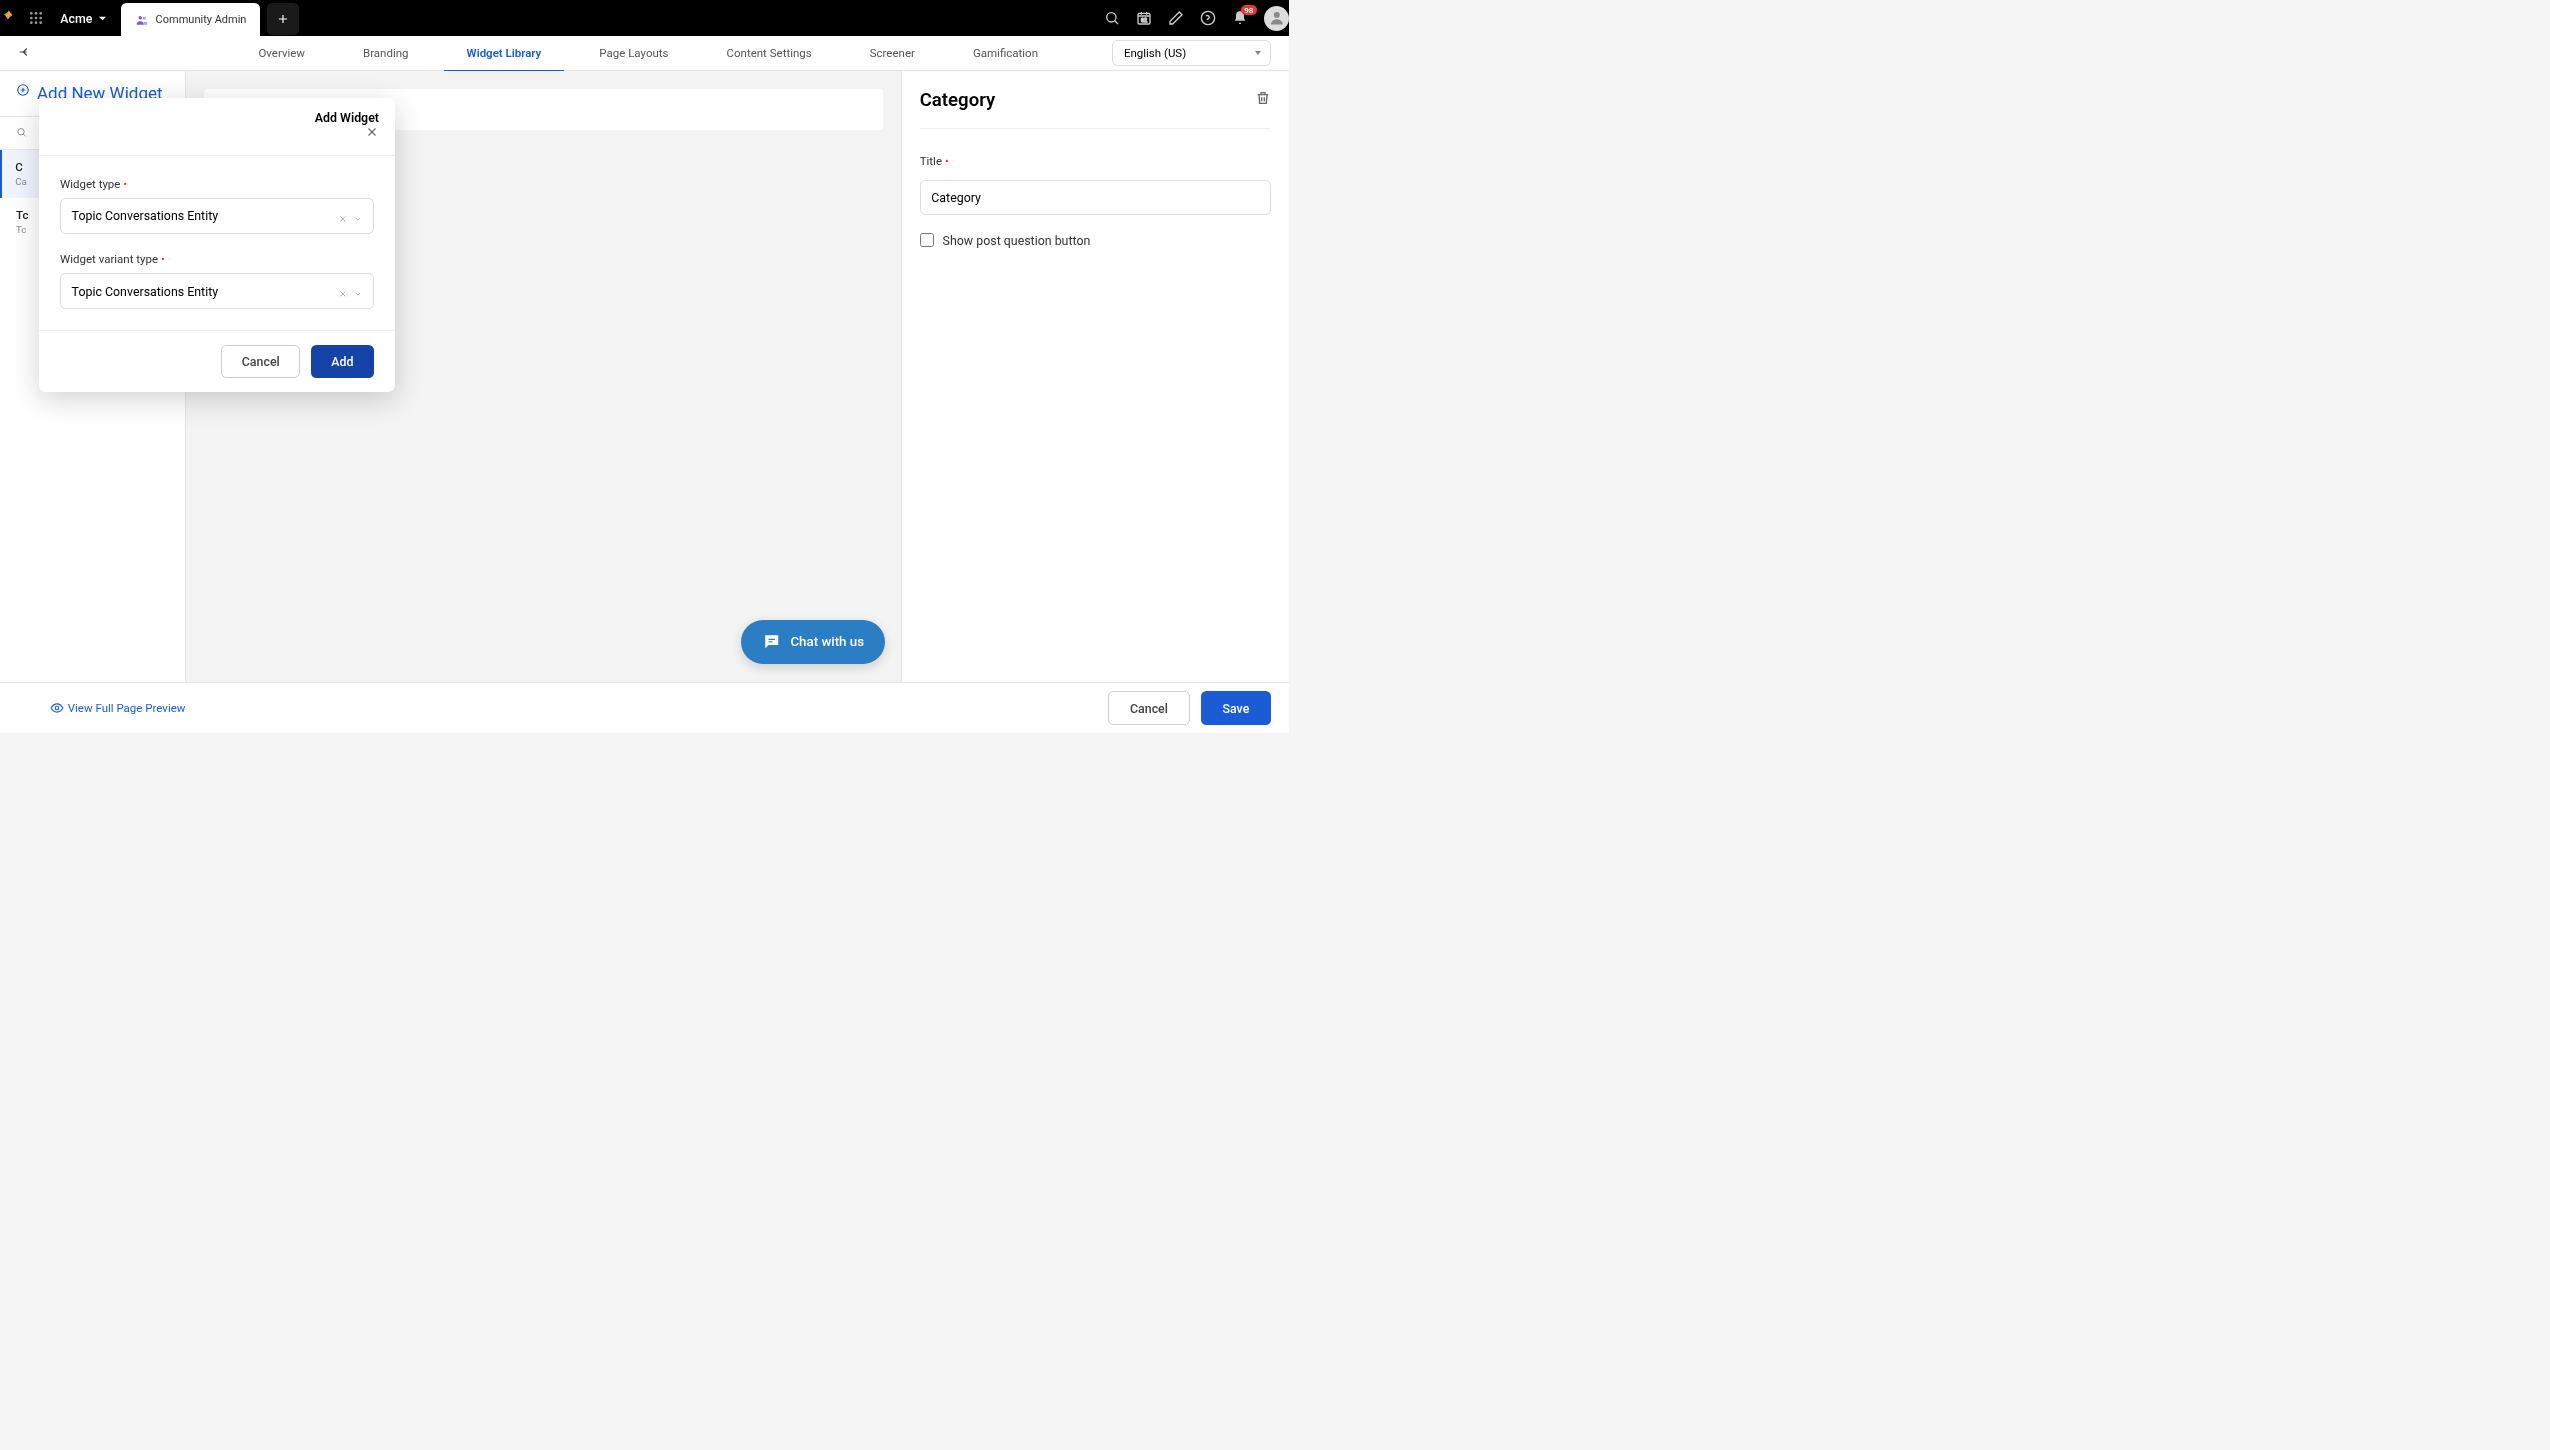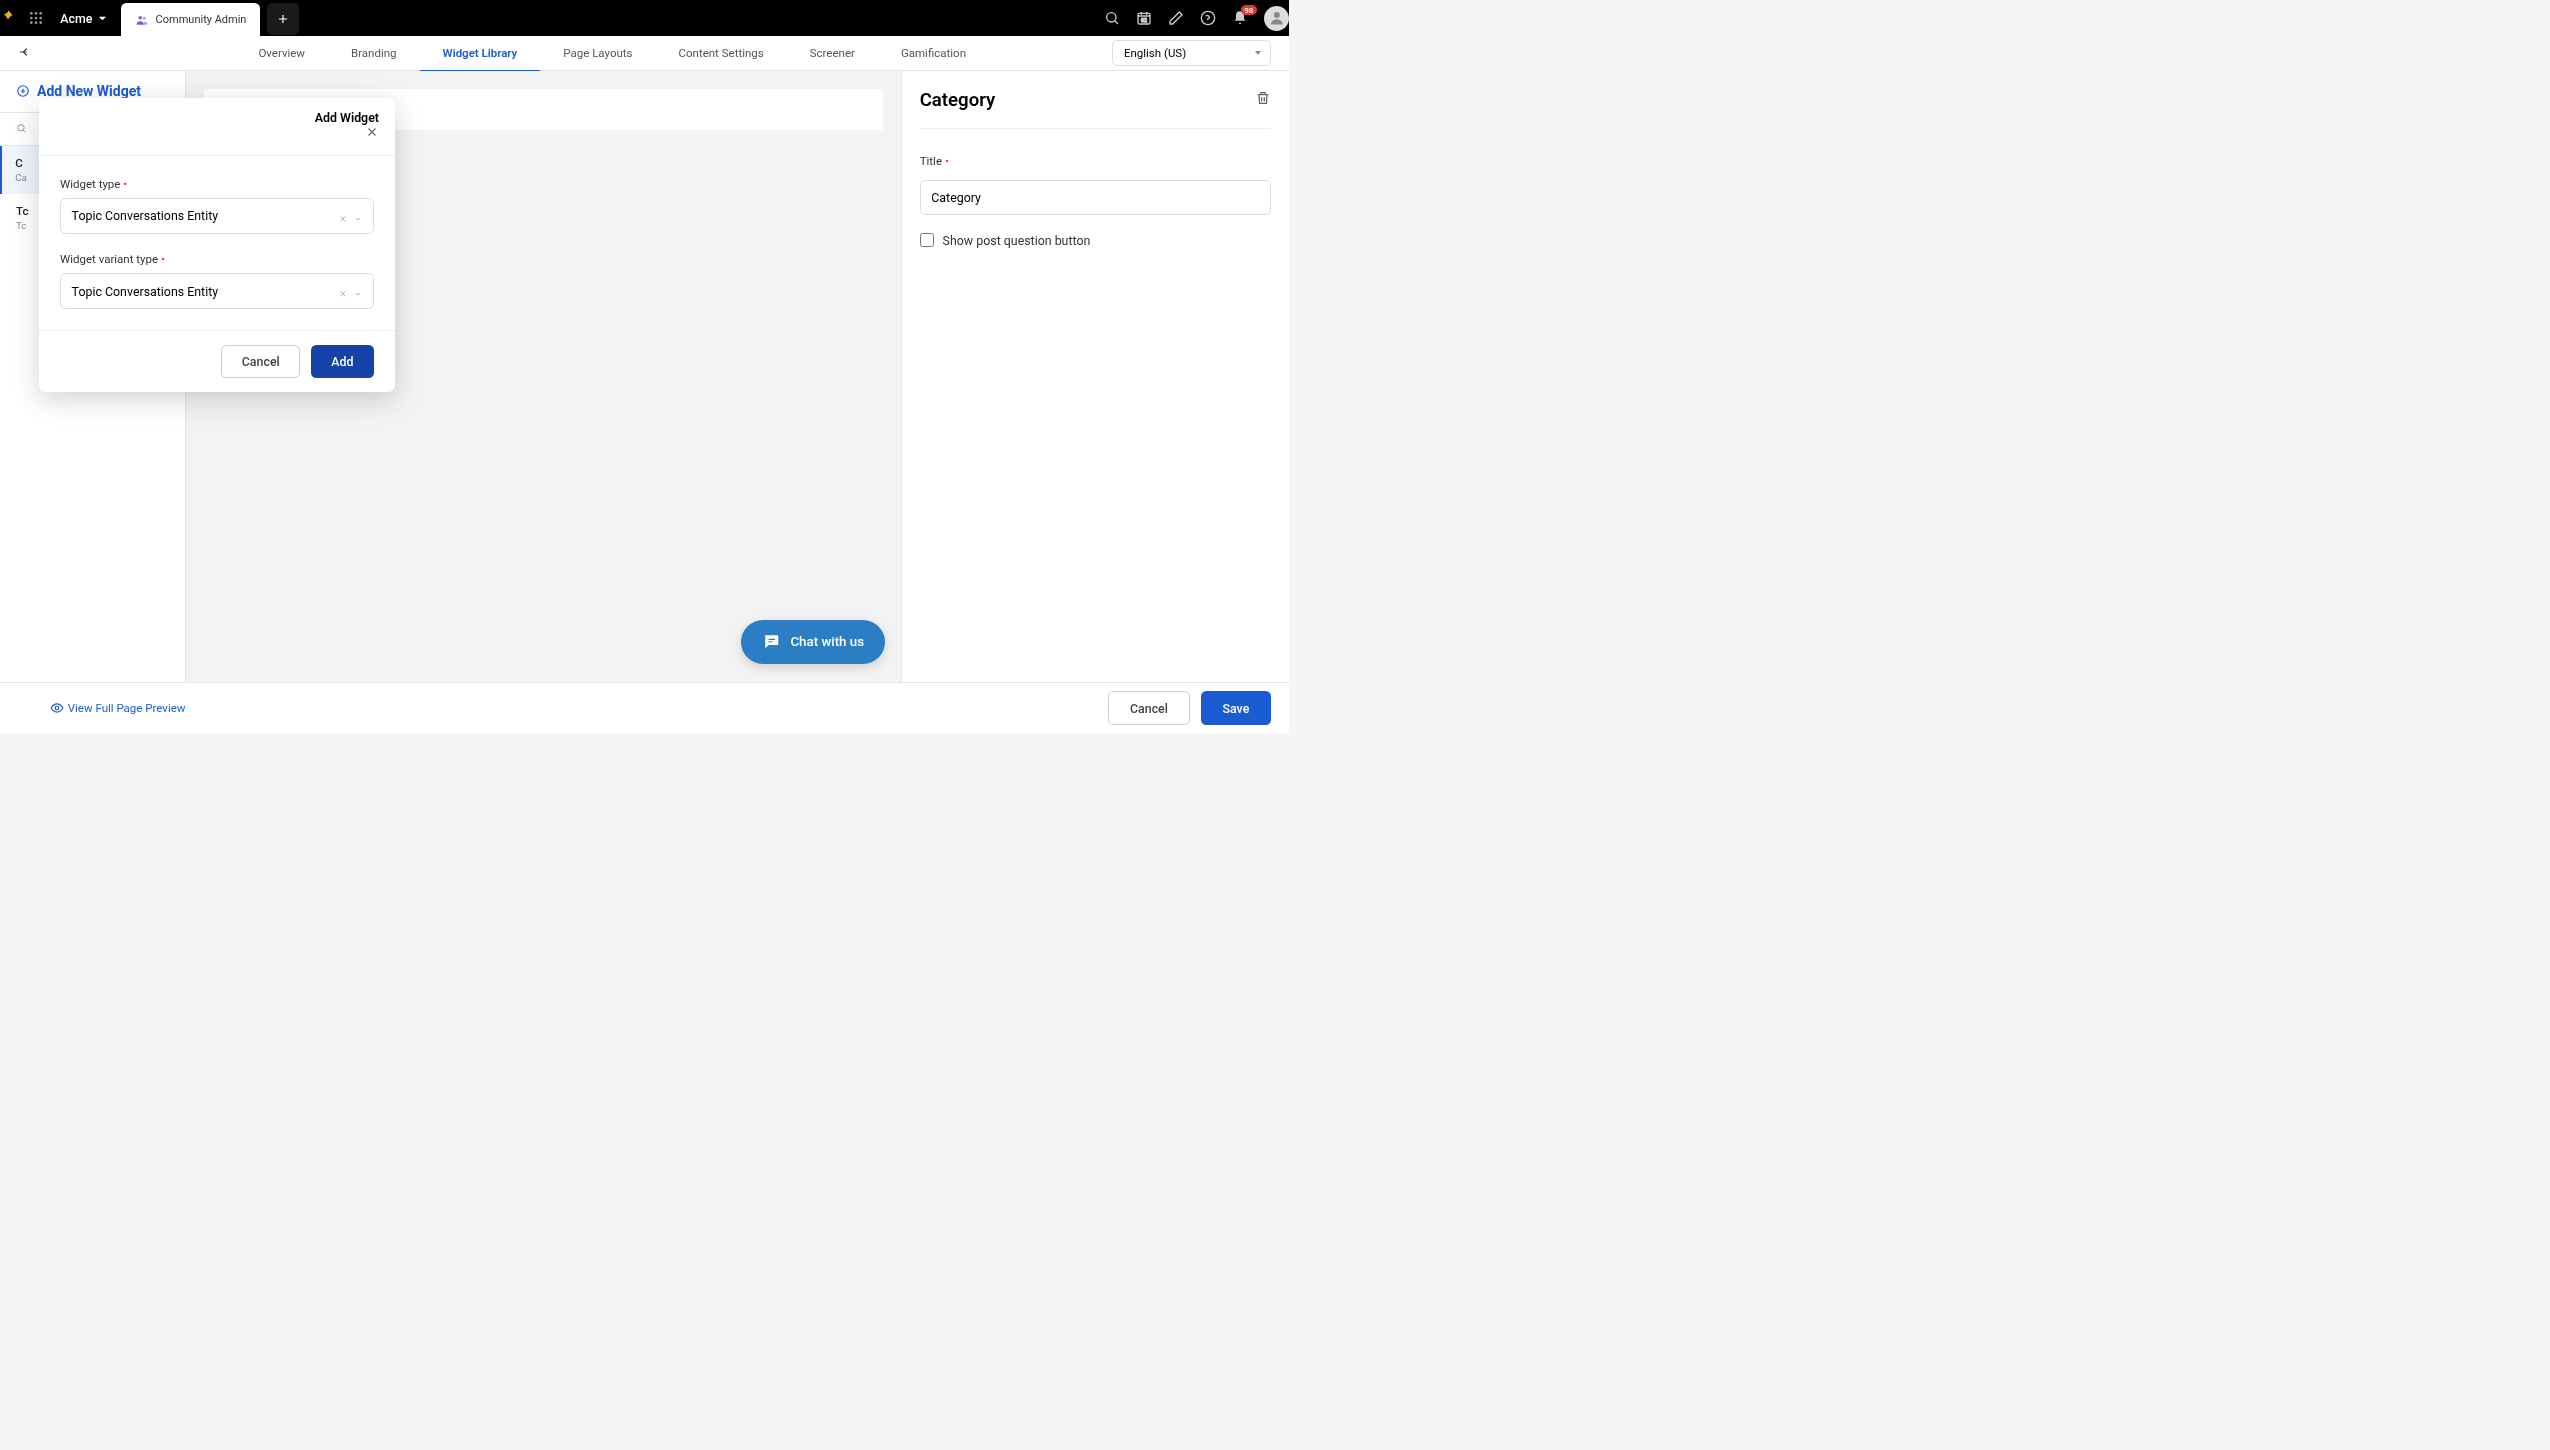--- a/index.html
+++ b/index.html
@@ -19,30 +19,30 @@
 .header-right { margin-left: auto; display: flex; align-items: center; gap: 16px; }
 .header-icon { color: #ccc; cursor: pointer; display: flex; position: relative; }
 .header-icon svg { width: 16px; height: 16px; }
 .badge { position: absolute; top: -5.3px; right: -8.9px; background: #e53935; color: #fff; font-size: 8px; padding: 0.9px 3.5px; border-radius: 7px; font-weight: 600; }
 .avatar { width: 25px; height: 25px; border-radius: 50%; background: #ddd; display: flex; align-items: center; justify-content: center; }
 
 
 .sub-nav { background: #fff; height: 35px; display: flex; align-items: center; padding: 0 17.7px; border-bottom: 0.9px solid #e5e5e5; position: relative; }
 .back-btn { cursor: pointer; color: #444; margin-right: 17.7px; }
 .back-btn svg { width: 14px; height: 14px; }
-.nav-tabs { display: flex; gap: 0; margin-left: 186px; }
+.nav-tabs { display: flex; gap: 12px; margin-left: 186px; }
 .nav-tab { padding: 0 23px; font-size: 11.5px; color: #555; cursor: pointer; height: 35px; display: flex; align-items: center; border-bottom: 1.8px solid transparent; }
 .nav-tab.active { color: #1b5cd4; font-weight: 600; border-bottom-color: #1b5cd4; }
 .lang-select { margin-left: auto; border: 0.9px solid #ddd; border-radius: 5.3px; padding: 5.3px 26.6px 5.3px 10.6px; font-size: 11.5px; cursor: pointer; background: #fff; position: relative; width: 159px; }
 .lang-select::after { content: ''; position: absolute; right: 8.9px; top: 50%; transform: translateY(-50%); border-left: 3.5px solid transparent; border-right: 3.5px solid transparent; border-top: 4.4px solid #888; }
 
 
 .main-area { display: flex; height: 612px; }
 .sidebar { width: 186px; background: #fff; border-right: 0.9px solid #e5e5e5; }
-.add-widget-link { display: flex; align-items: center; gap: 7px; padding: 12.4px 16px; color: #1b5cd4; font-size: 14px; cursor: pointer; border-bottom: 0.9px solid #e5e5e5; font-weight: bold; }
+.add-widget-link { display: flex; gap: 7px; padding: 12.4px 16px; color: #1b5cd4; font-size: 17px; cursor: pointer; border-bottom: 0.9px solid #e5e5e5; }
 .add-widget-link svg { width: 14px; height: 14px; }
 .search-bar { display: flex; align-items: center; padding: 8.9px 16px; border-bottom: 0.9px solid #e5e5e5; }
 .search-bar svg { width: 12.4px; height: 12.4px; color: #888; }
 .search-bar input { border: none; outline: none; margin-left: 7px; font-size: 11.5px; width: 100%; }
 .widget-item { padding: 10.6px 16px; font-size: 11.5px; cursor: pointer; }
 .widget-item.active { background: #eff4ff; border-left: 2.7px solid #1b5cd4; padding-left: 13.3px; }
 .widget-item .wname { font-weight: 500; color: #222; }
 .widget-item .wsub { font-size: 9.7px; color: #888; margin-top: 1.8px; }
 
 .canvas { flex: 1; background: #f3f3f3; padding: 17.7px; position: relative; }

